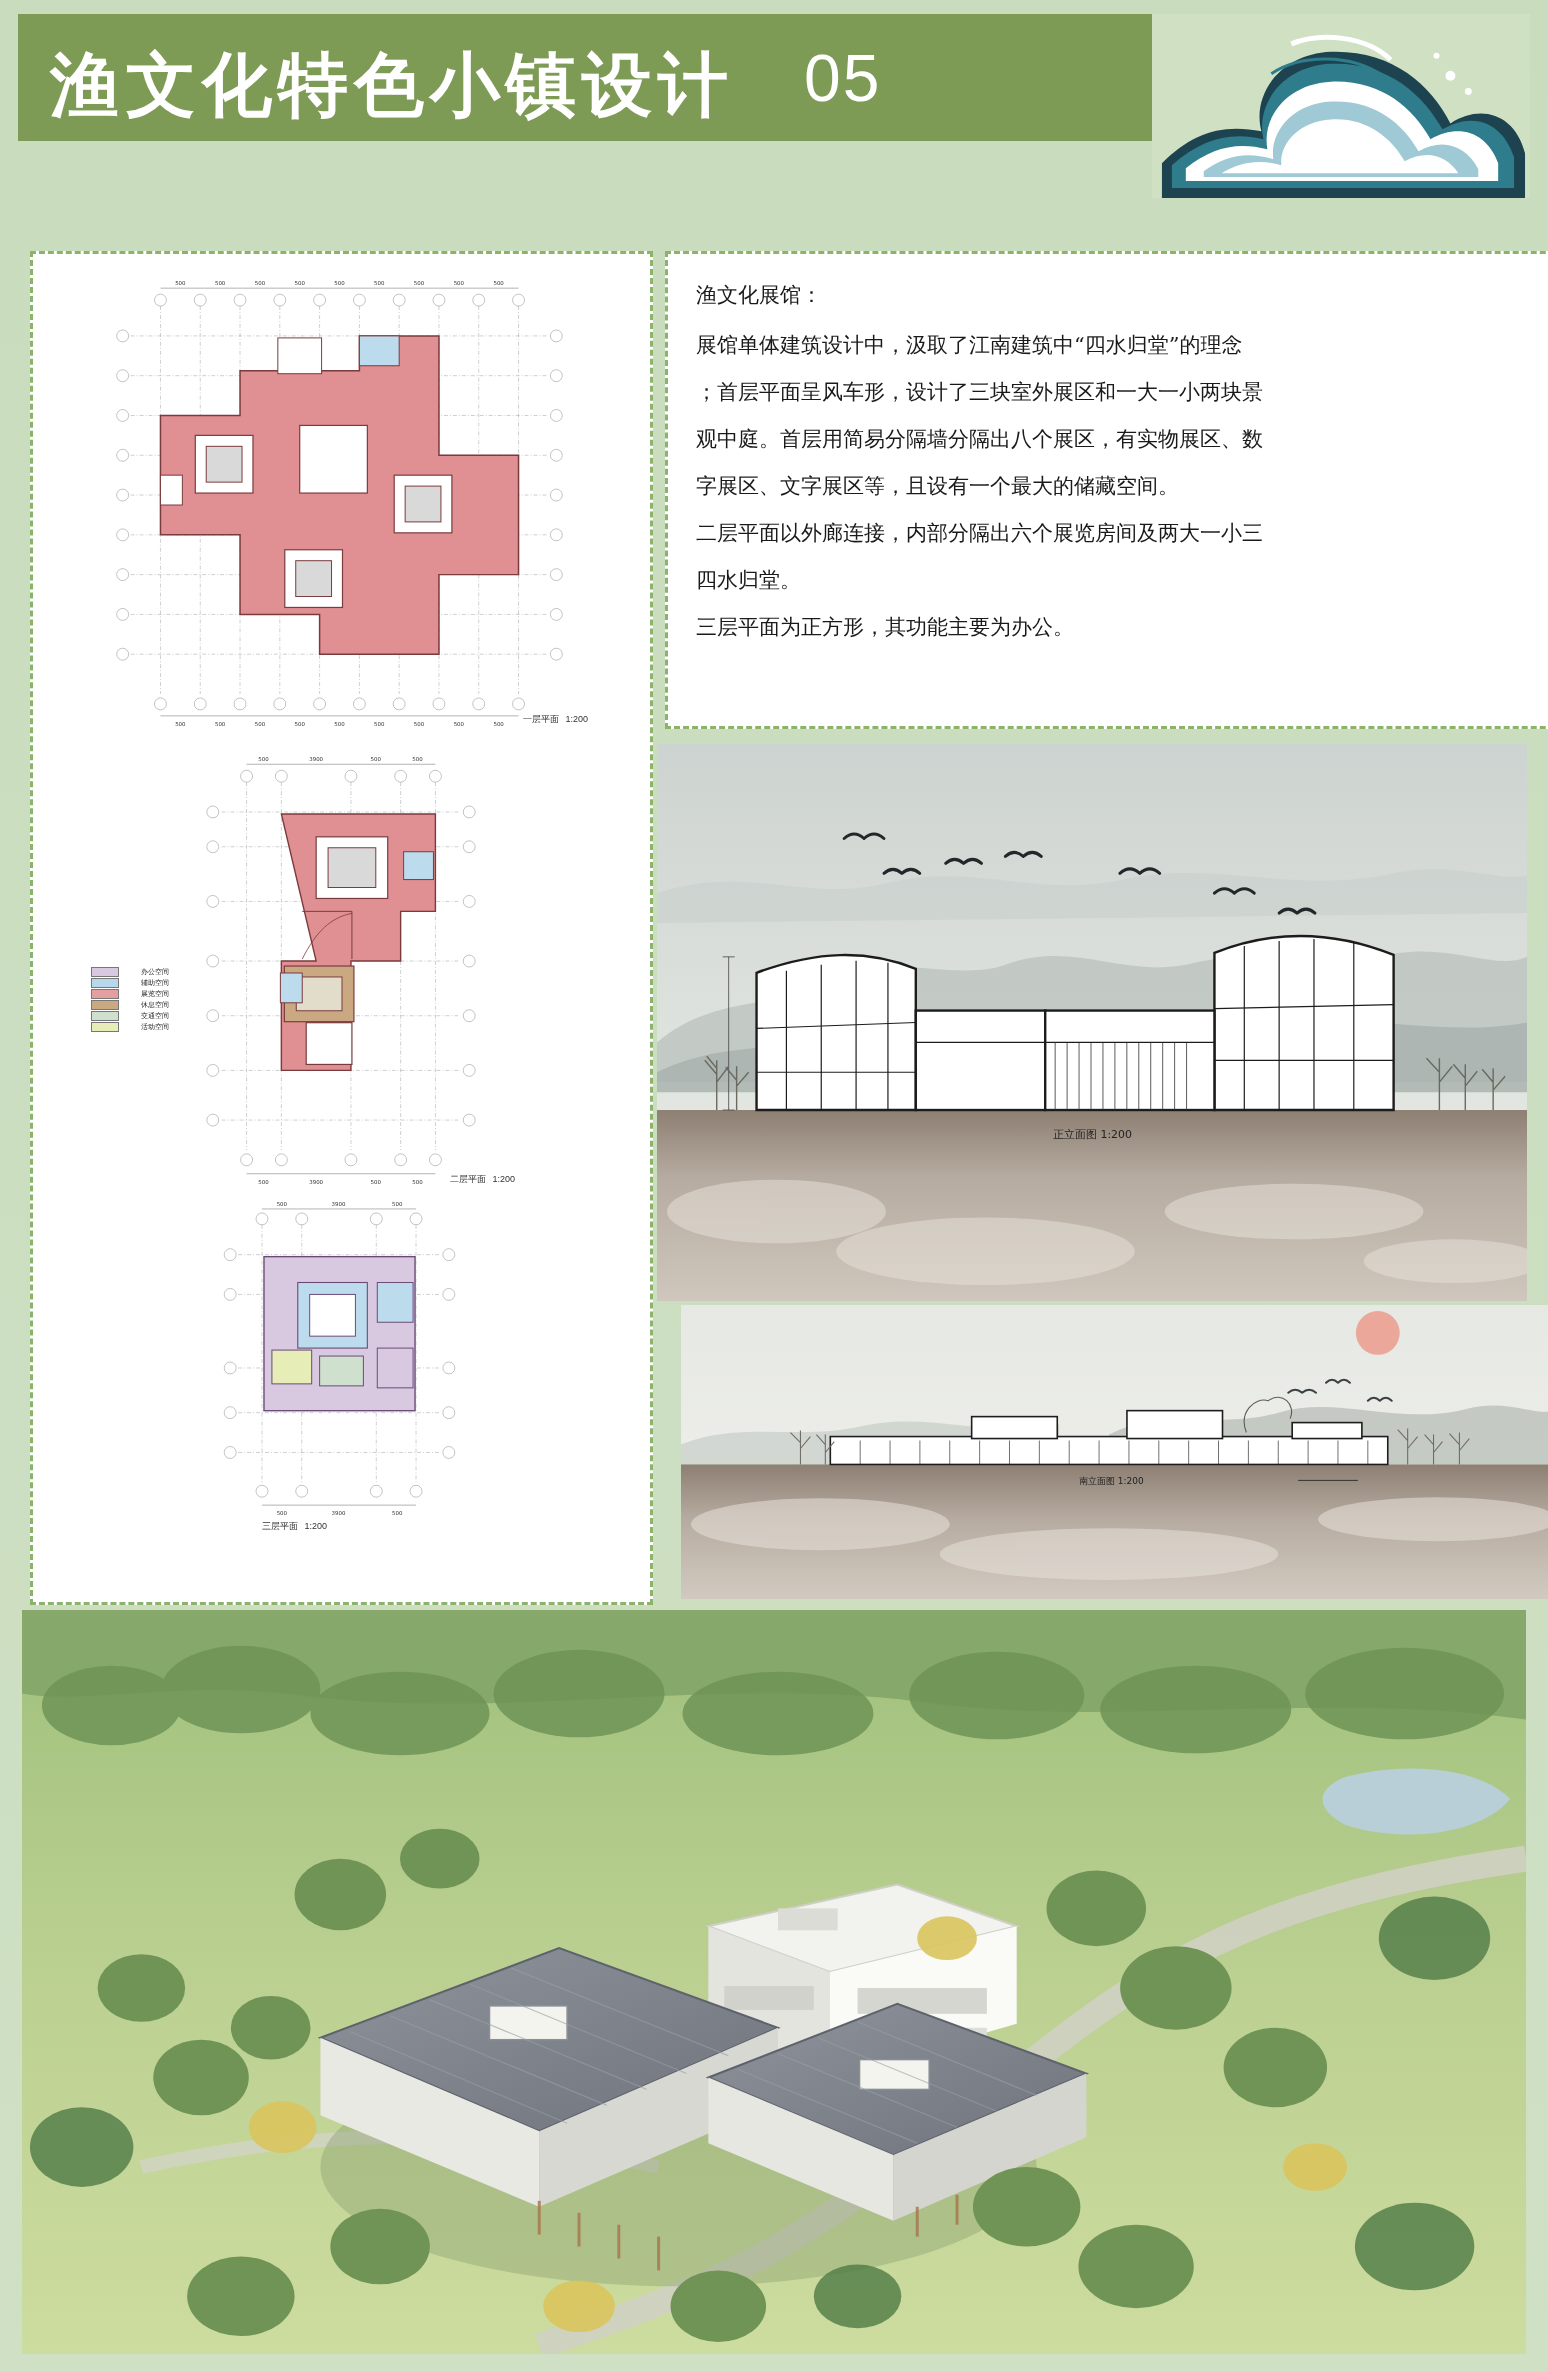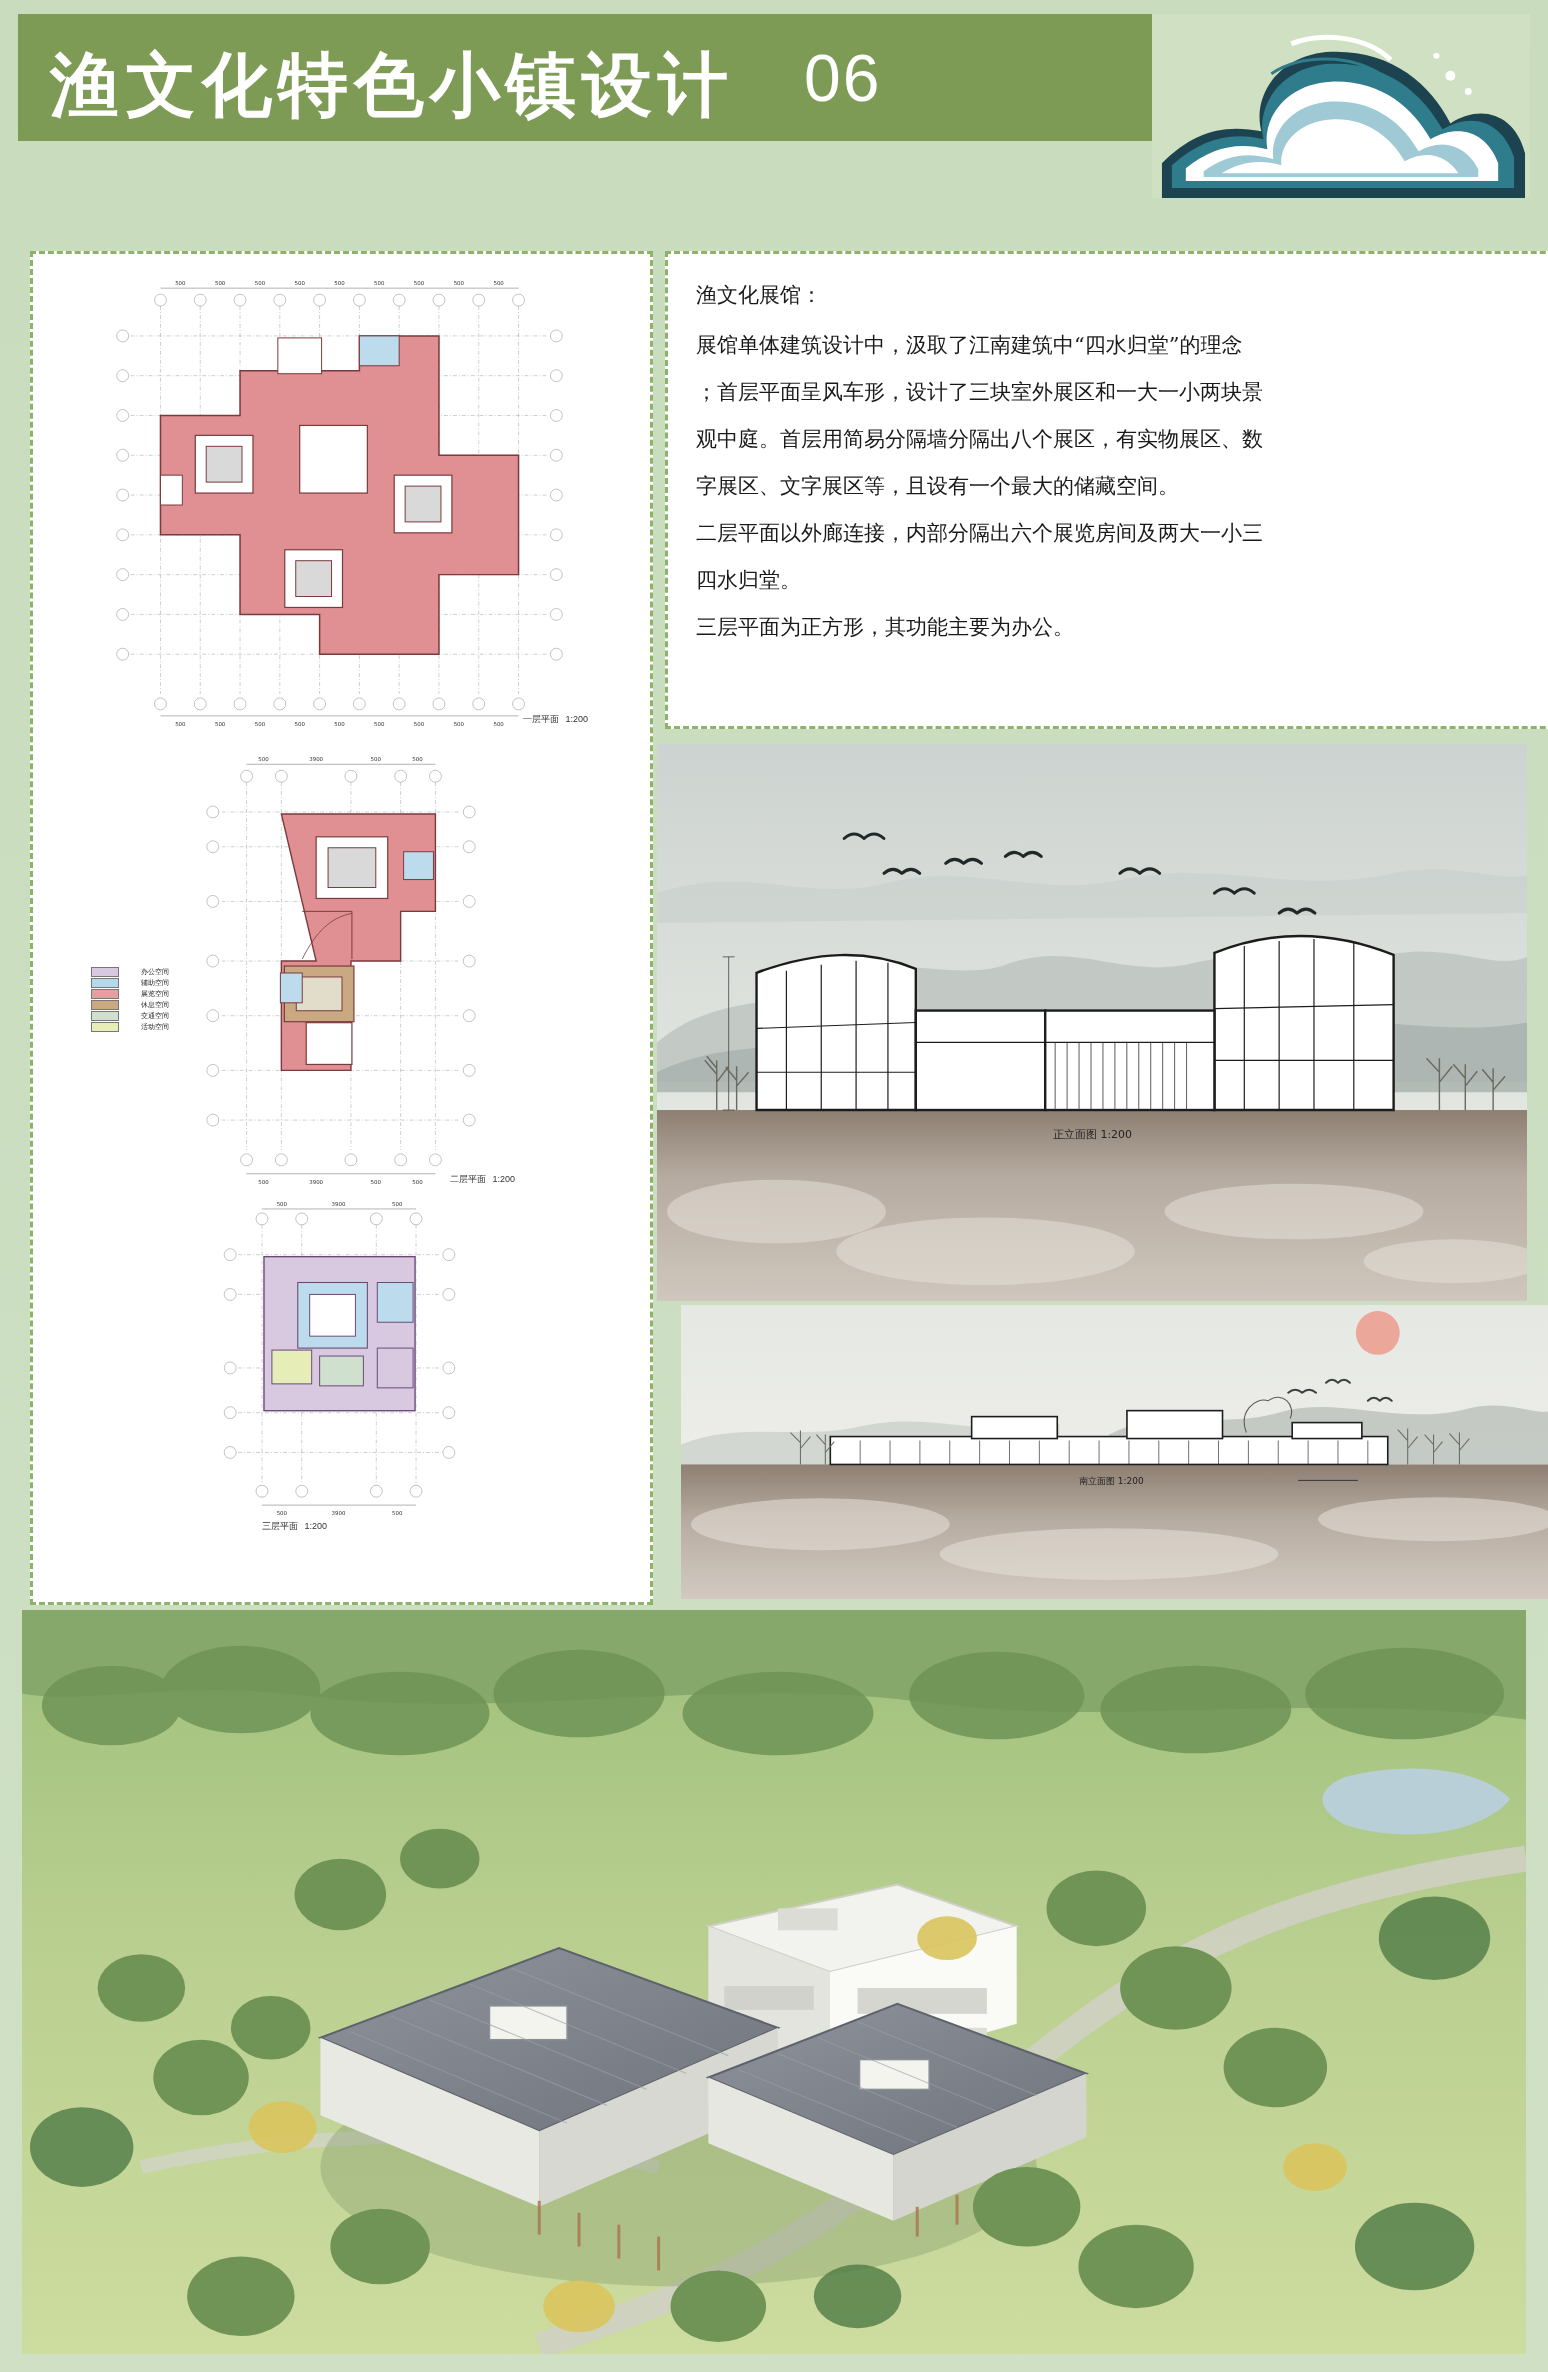--- a/index.html
+++ b/index.html
@@ -75,21 +75,21 @@
   .legend-sw{width:26px;height:8px;border:0.5px solid #777;margin-right:4px;}
   .legend-lb{font-family:"DejaVu Sans",sans-serif;font-size:7px;}
 </style>
 </head>
 <body>
 
 <div class="sheet">
 
   <div class="header">
     <div class="header-title">渔文化特色小镇设计</div>
-    <div class="header-num">06</div>
+    <div class="header-num">05</div>
   </div>
 
   <div class="wave-box">
     <svg class="fillw" viewBox="0 0 380 185" preserveAspectRatio="none">
       <defs>
         <clipPath id="wclip">
             <rect x="0" y="0" width="380" height="185"></rect>
           </clipPath>
       </defs>
       <g clip-path="url(#wclip)">

